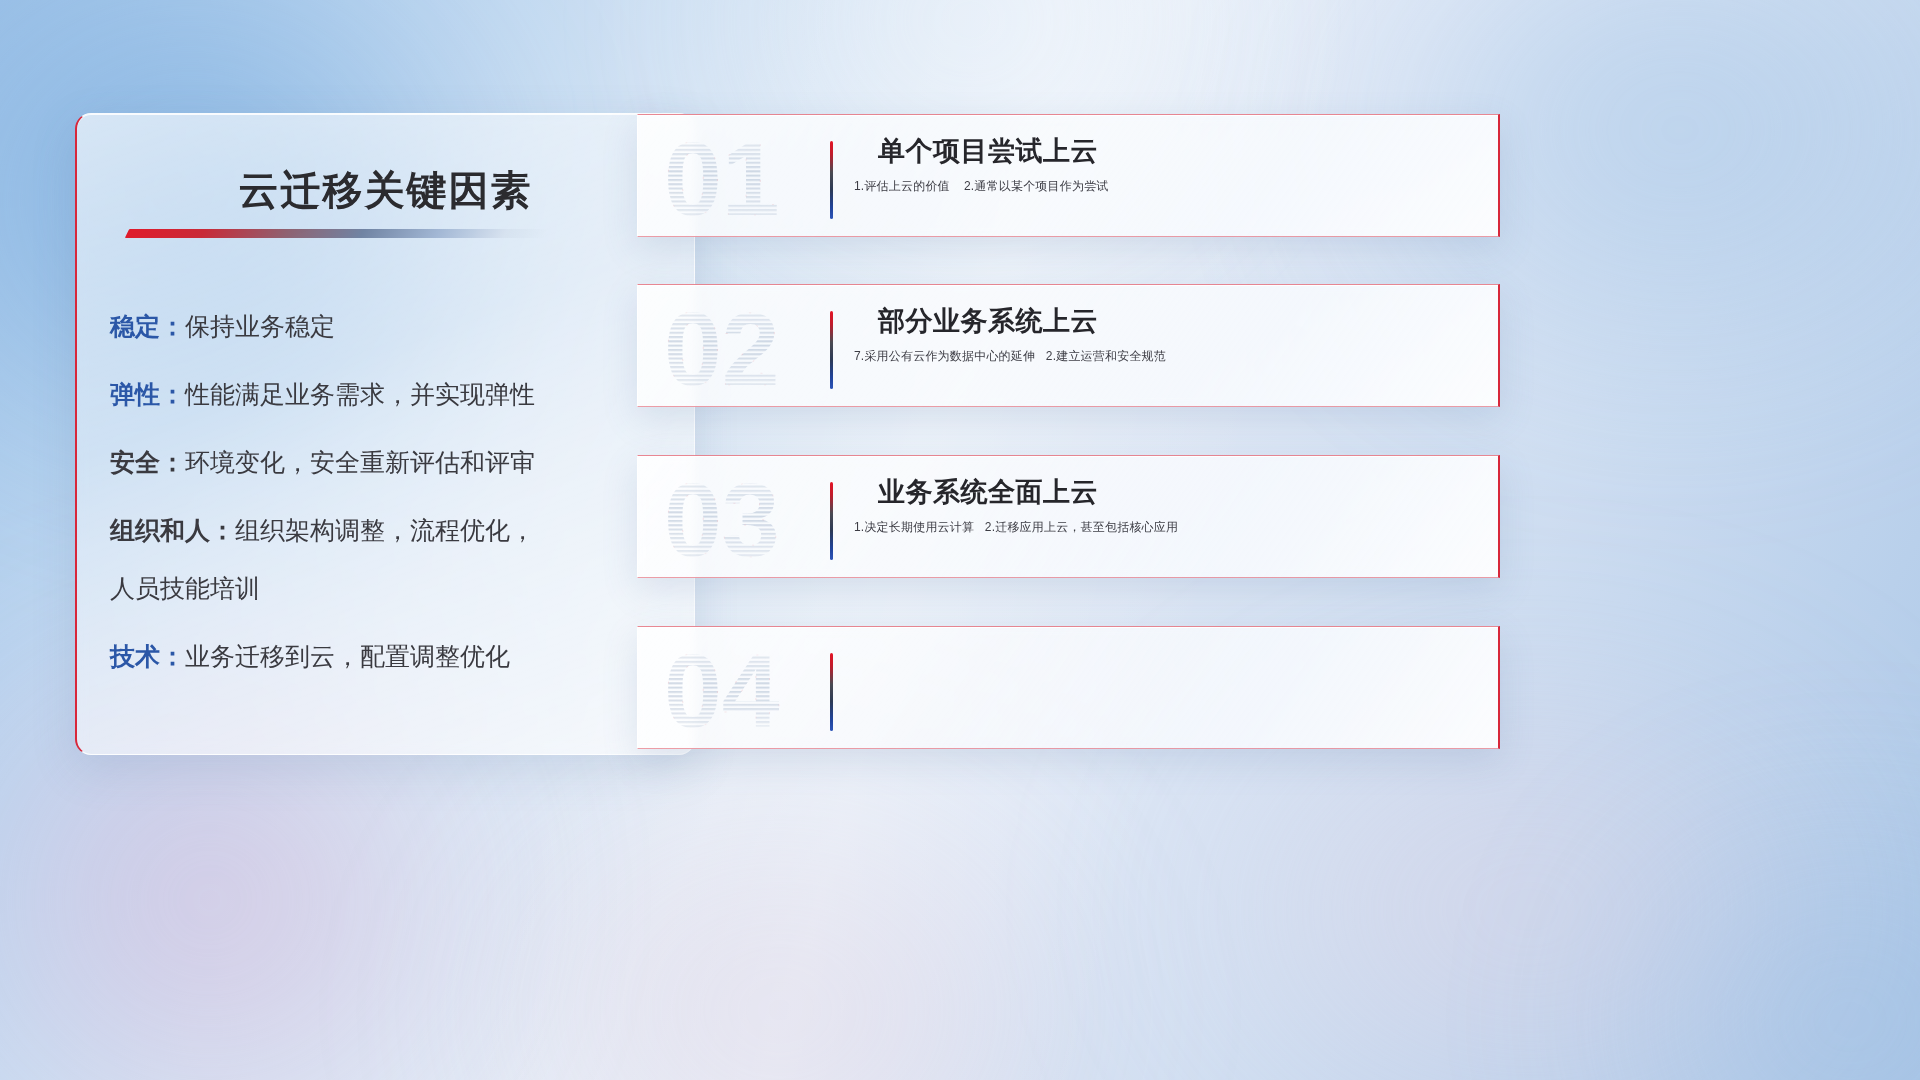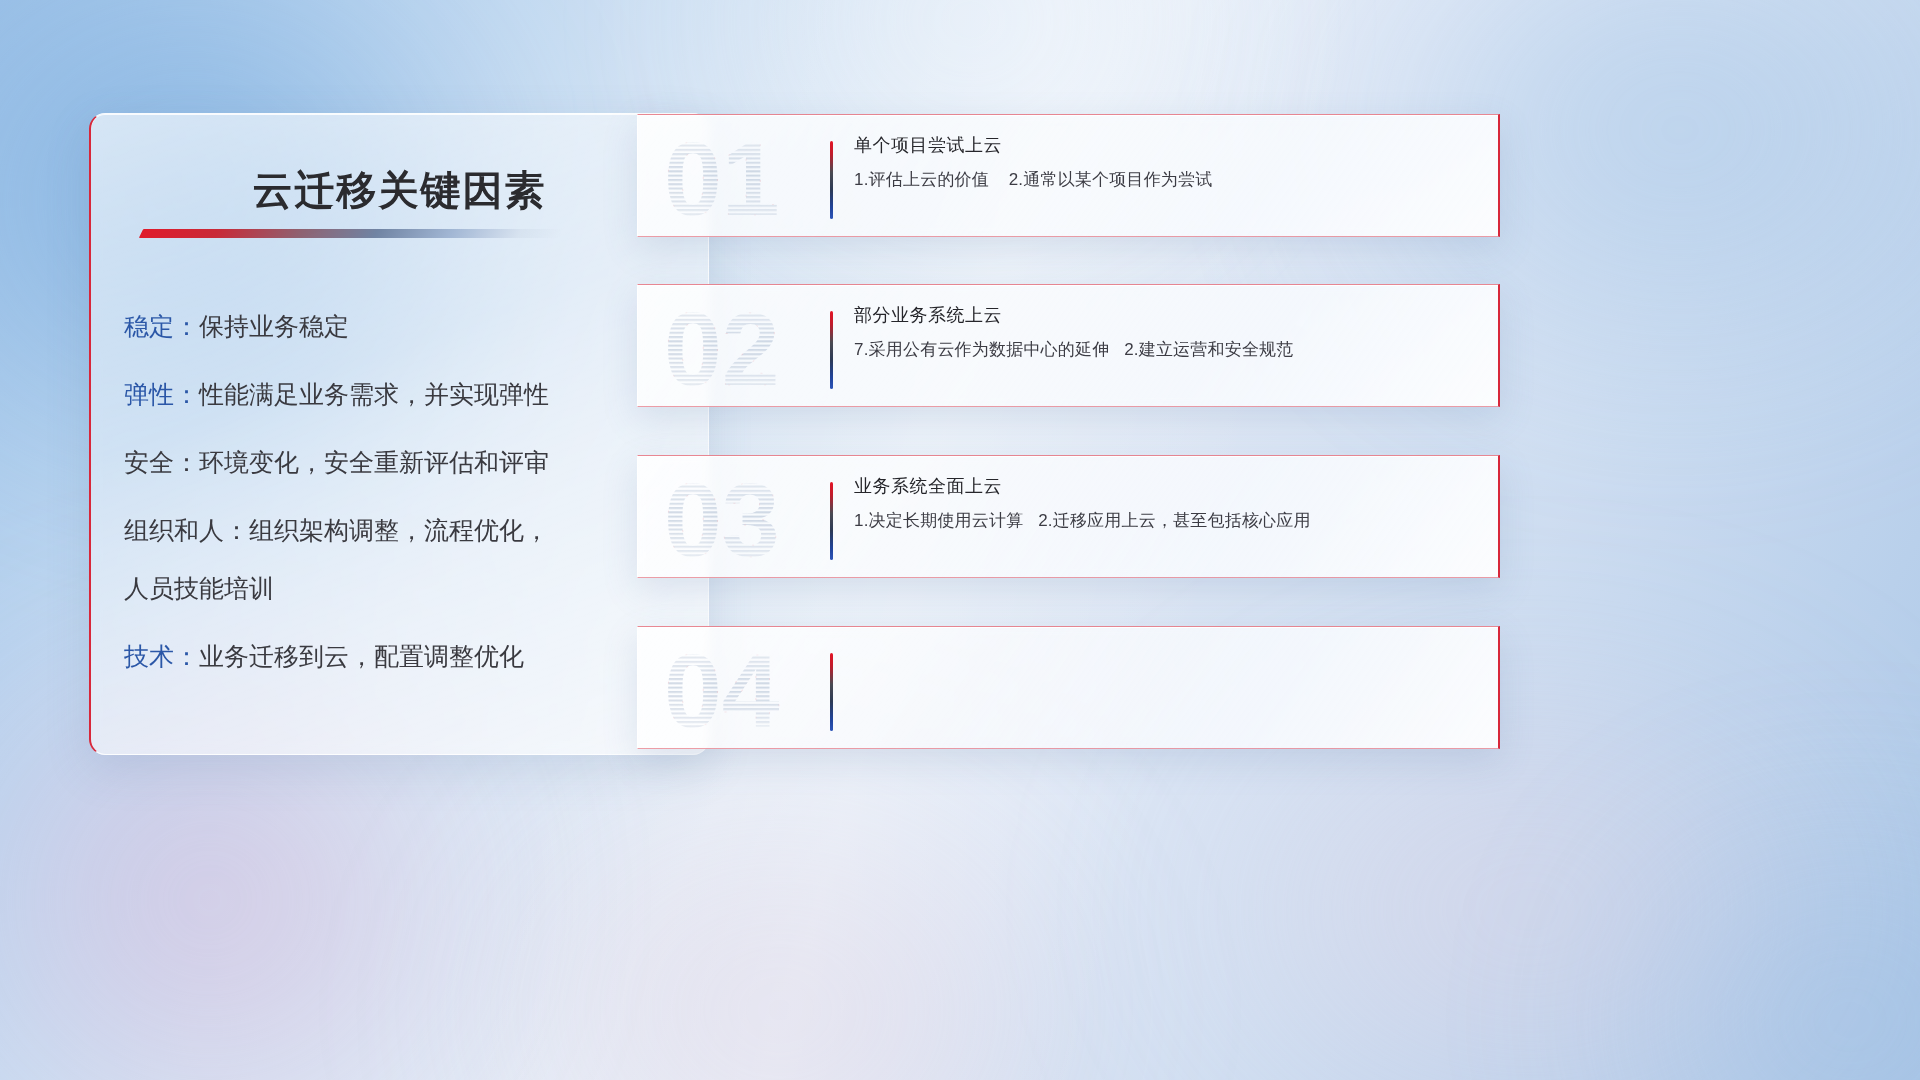--- a/index.html
+++ b/index.html
@@ -52,21 +52,20 @@
   
   .left-card{
     position:absolute; left:75px; top:113px; width:620px; height:642px;
     border-radius:16px;
     background:linear-gradient(160deg, rgba(255,255,255,.62) 0%, rgba(255,255,255,.40) 40%, rgba(255,255,255,.66) 100%);
     backdrop-filter:blur(6px);
     border:1px solid rgba(255,255,255,.85);
     border-left:2px solid #d8273a;
     box-shadow:0 14px 44px rgba(90,120,160,.17), inset 0 1px 0 rgba(255,255,255,.85);
     overflow:hidden;
-    margin-left:14px;
   }
   .left-card .inner{ position:relative; height:100%; }
 
   .panel-title{
     position:absolute; left:0; right:0; top:49px;
     text-align:center;
     font-size:40px; font-weight:bold; letter-spacing:2px;
     color:#2b2b2f;
   }
   .title-rule{
@@ -76,21 +75,21 @@
     border-radius:1px;
     opacity:.95;
   }
 
   .factor-list{ position:absolute; left:33px; right:24px; top:196px; }
   .factor{
     font-size:25px; line-height:1.28; color:#3a3a40;
     margin-bottom:36px; white-space:nowrap;
   }
   .factor:last-child{ margin-bottom:0; }
-  .factor .lbl{ font-weight:400; }
+  .factor .lbl{ font-weight:700; }
   .factor.accent .lbl{ color:#2b57a7; }
   .factor .cont{ display:block; margin-top:26px; }
 
   
   .step-card{
     position:absolute; left:637px; width:863px; height:123px;
     background:linear-gradient(125deg, rgba(255,255,255,.86) 0%, rgba(255,255,255,.60) 38%, rgba(250,252,255,.80) 72%, rgba(255,255,255,.92) 100%);
     backdrop-filter:blur(5px);
     border:1px solid rgba(255,255,255,.9);
     border-right:2px solid #d8273a;
@@ -108,26 +107,27 @@
   .numeral svg{ width:100%; height:100%; display:block; }
 
   .divider{
     position:absolute; left:192px; top:26px; width:3px; height:78px;
     background:linear-gradient(180deg,#e31425 0%,#c01c2c 17%,#4a4a52 40%,#2d3a55 62%,#20439a 85%,#2d55b8 100%);
     border-radius:2px;
   }
 
   .card-text{ position:absolute; left:216px; top:20px; right:18px; }
   .card-title{
-    font-size:18px; font-weight:normal; color:#26262b; letter-spacing:.5px;
+    font-size:27px; font-weight:bold; color:#26262b; letter-spacing:.5px;
     line-height:1.2;
+    margin-left:24px;
   }
   .card-sub{
     margin-top:12px;
-    font-size:17px; color:#3c3c44; letter-spacing:.2px; line-height:1.3;
+    font-size:12px; color:#3c3c44; letter-spacing:.2px; line-height:1.3;
     white-space:pre;
   }
 </style>
 </head>
 <body>
 
 <div id="bg">
   <div class="bg-base"></div>
   <div class="glow g1"></div>
   <div class="glow g5"></div>

